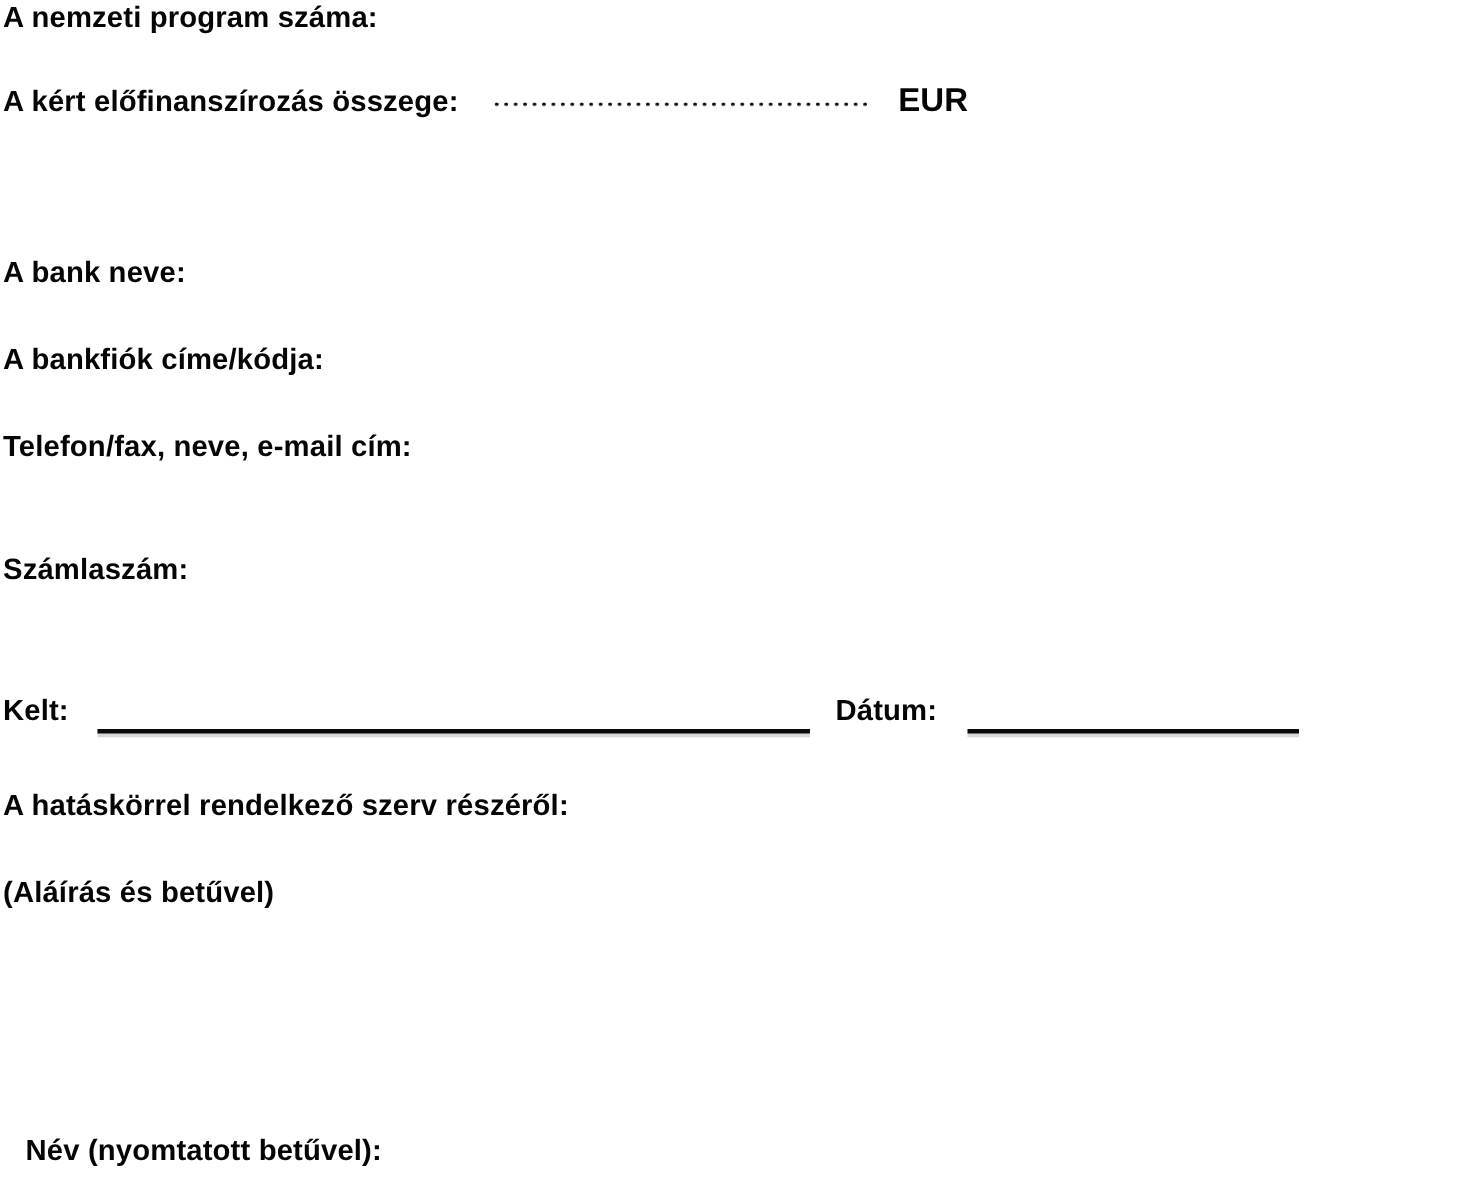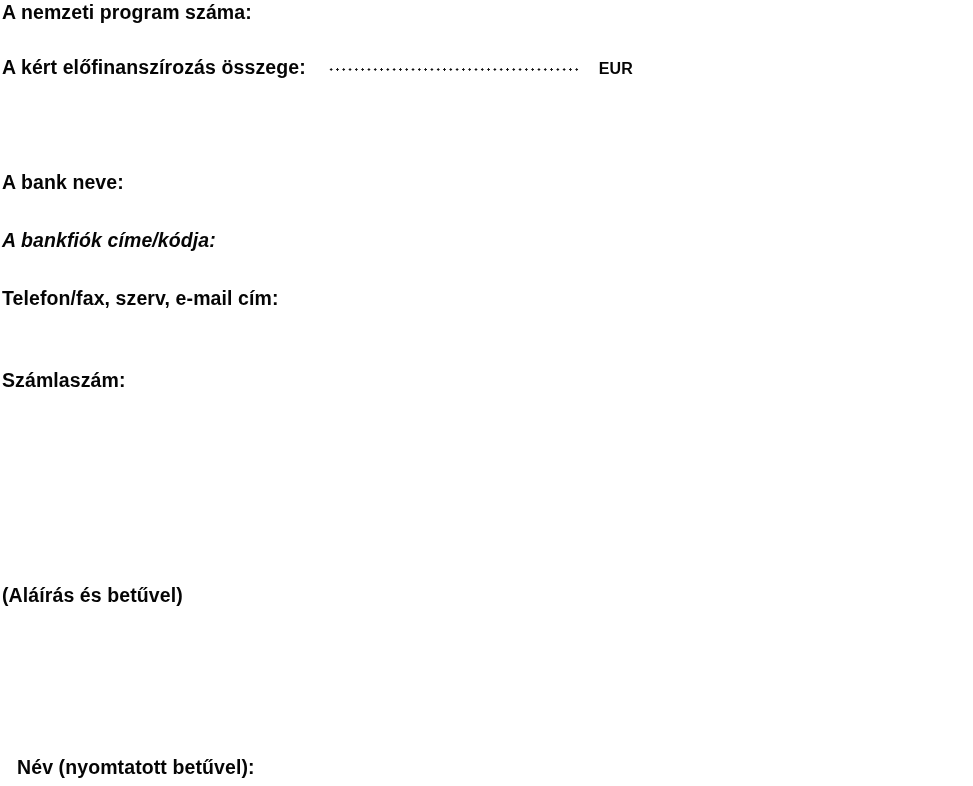--- a/index.html
+++ b/index.html
@@ -27,21 +27,21 @@
     font-weight: 600;
     letter-spacing: 0.1px;
     color: #050505;
     line-height: 24px;
   }
   
   .l1  { top: 0px;   }
   .l2  { top: 55px;  }
   .l3  { top: 112px; }
   .l4  { top: 170px; }
-  .l5  { top: 228px; font-style: italic; }
+  .l5  { top: 228px; }
   .l6  { top: 286px; }
   .l7  { top: 344px; margin-top: 24px; }
   .l8  { top: 402px; }
   .l9  { top: 462px; }
   .l10 { top: 525px; }
   .l11 { top: 583px; }
   .l12 { top: 755px; margin-left: 15px; }
 
   
   .amount-row { display: flex; align-items: baseline; gap: 10px; }
@@ -58,21 +58,21 @@
     position: absolute;
     left: 0;
     right: 0;
     bottom: 3px;
     height: 3px;
     background-image: radial-gradient(circle, #111111 0 1.05px, rgba(0,0,0,0) 1.3px);
     background-size: 6.3px 3px;
     background-repeat: repeat-x;
     background-position: 0 center;
   }
-  .currency { font-size: 16px; font-weight: 600; }
+  .currency { font-size: 22px; font-weight: 600; }
 
   
   .dateline { left: 2px; right: 0; width: 971px; }
   .dateline-inner { position: relative; height: 30px; }
   .kelt-label {
     position: absolute;
     left: 0; top: 0;
     font-size: 19.5px;
     font-weight: 600;
   }
@@ -103,24 +103,33 @@
     <span>A kért előfinanszírozás összege:</span>
     <span class="dot-leader"></span>
     <span class="currency">EUR</span>
   </div>
 
 
   <div class="line l4">A bank neve:</div>
 
   <div class="line l5">A bankfiók címe/kódja:</div>
 
-  <div class="line l6">Telefon/fax, szerv, e-mail cím:</div>
+  <div class="line l6">Telefon/fax, neve, e-mail cím:</div>
 
   <div class="line l7">Számlaszám:</div>
 
 
+  <div class="line l9 dateline">
+    <div class="dateline-inner">
+      <span class="kelt-label">Kelt:</span>
+      <span class="rule rule-kelt"></span>
+      <span class="datum-label">Dátum:</span>
+      <span class="rule rule-datum"></span>
+    </div>
+  </div>
 
+  <div class="line l10">A hatáskörrel rendelkező szerv részéről:</div>
 
   <div class="line l11">(Aláírás és betűvel)</div>
 
   <div class="line l12">Név (nyomtatott betűvel):</div>
 
 </div>
 
 </body></html>

